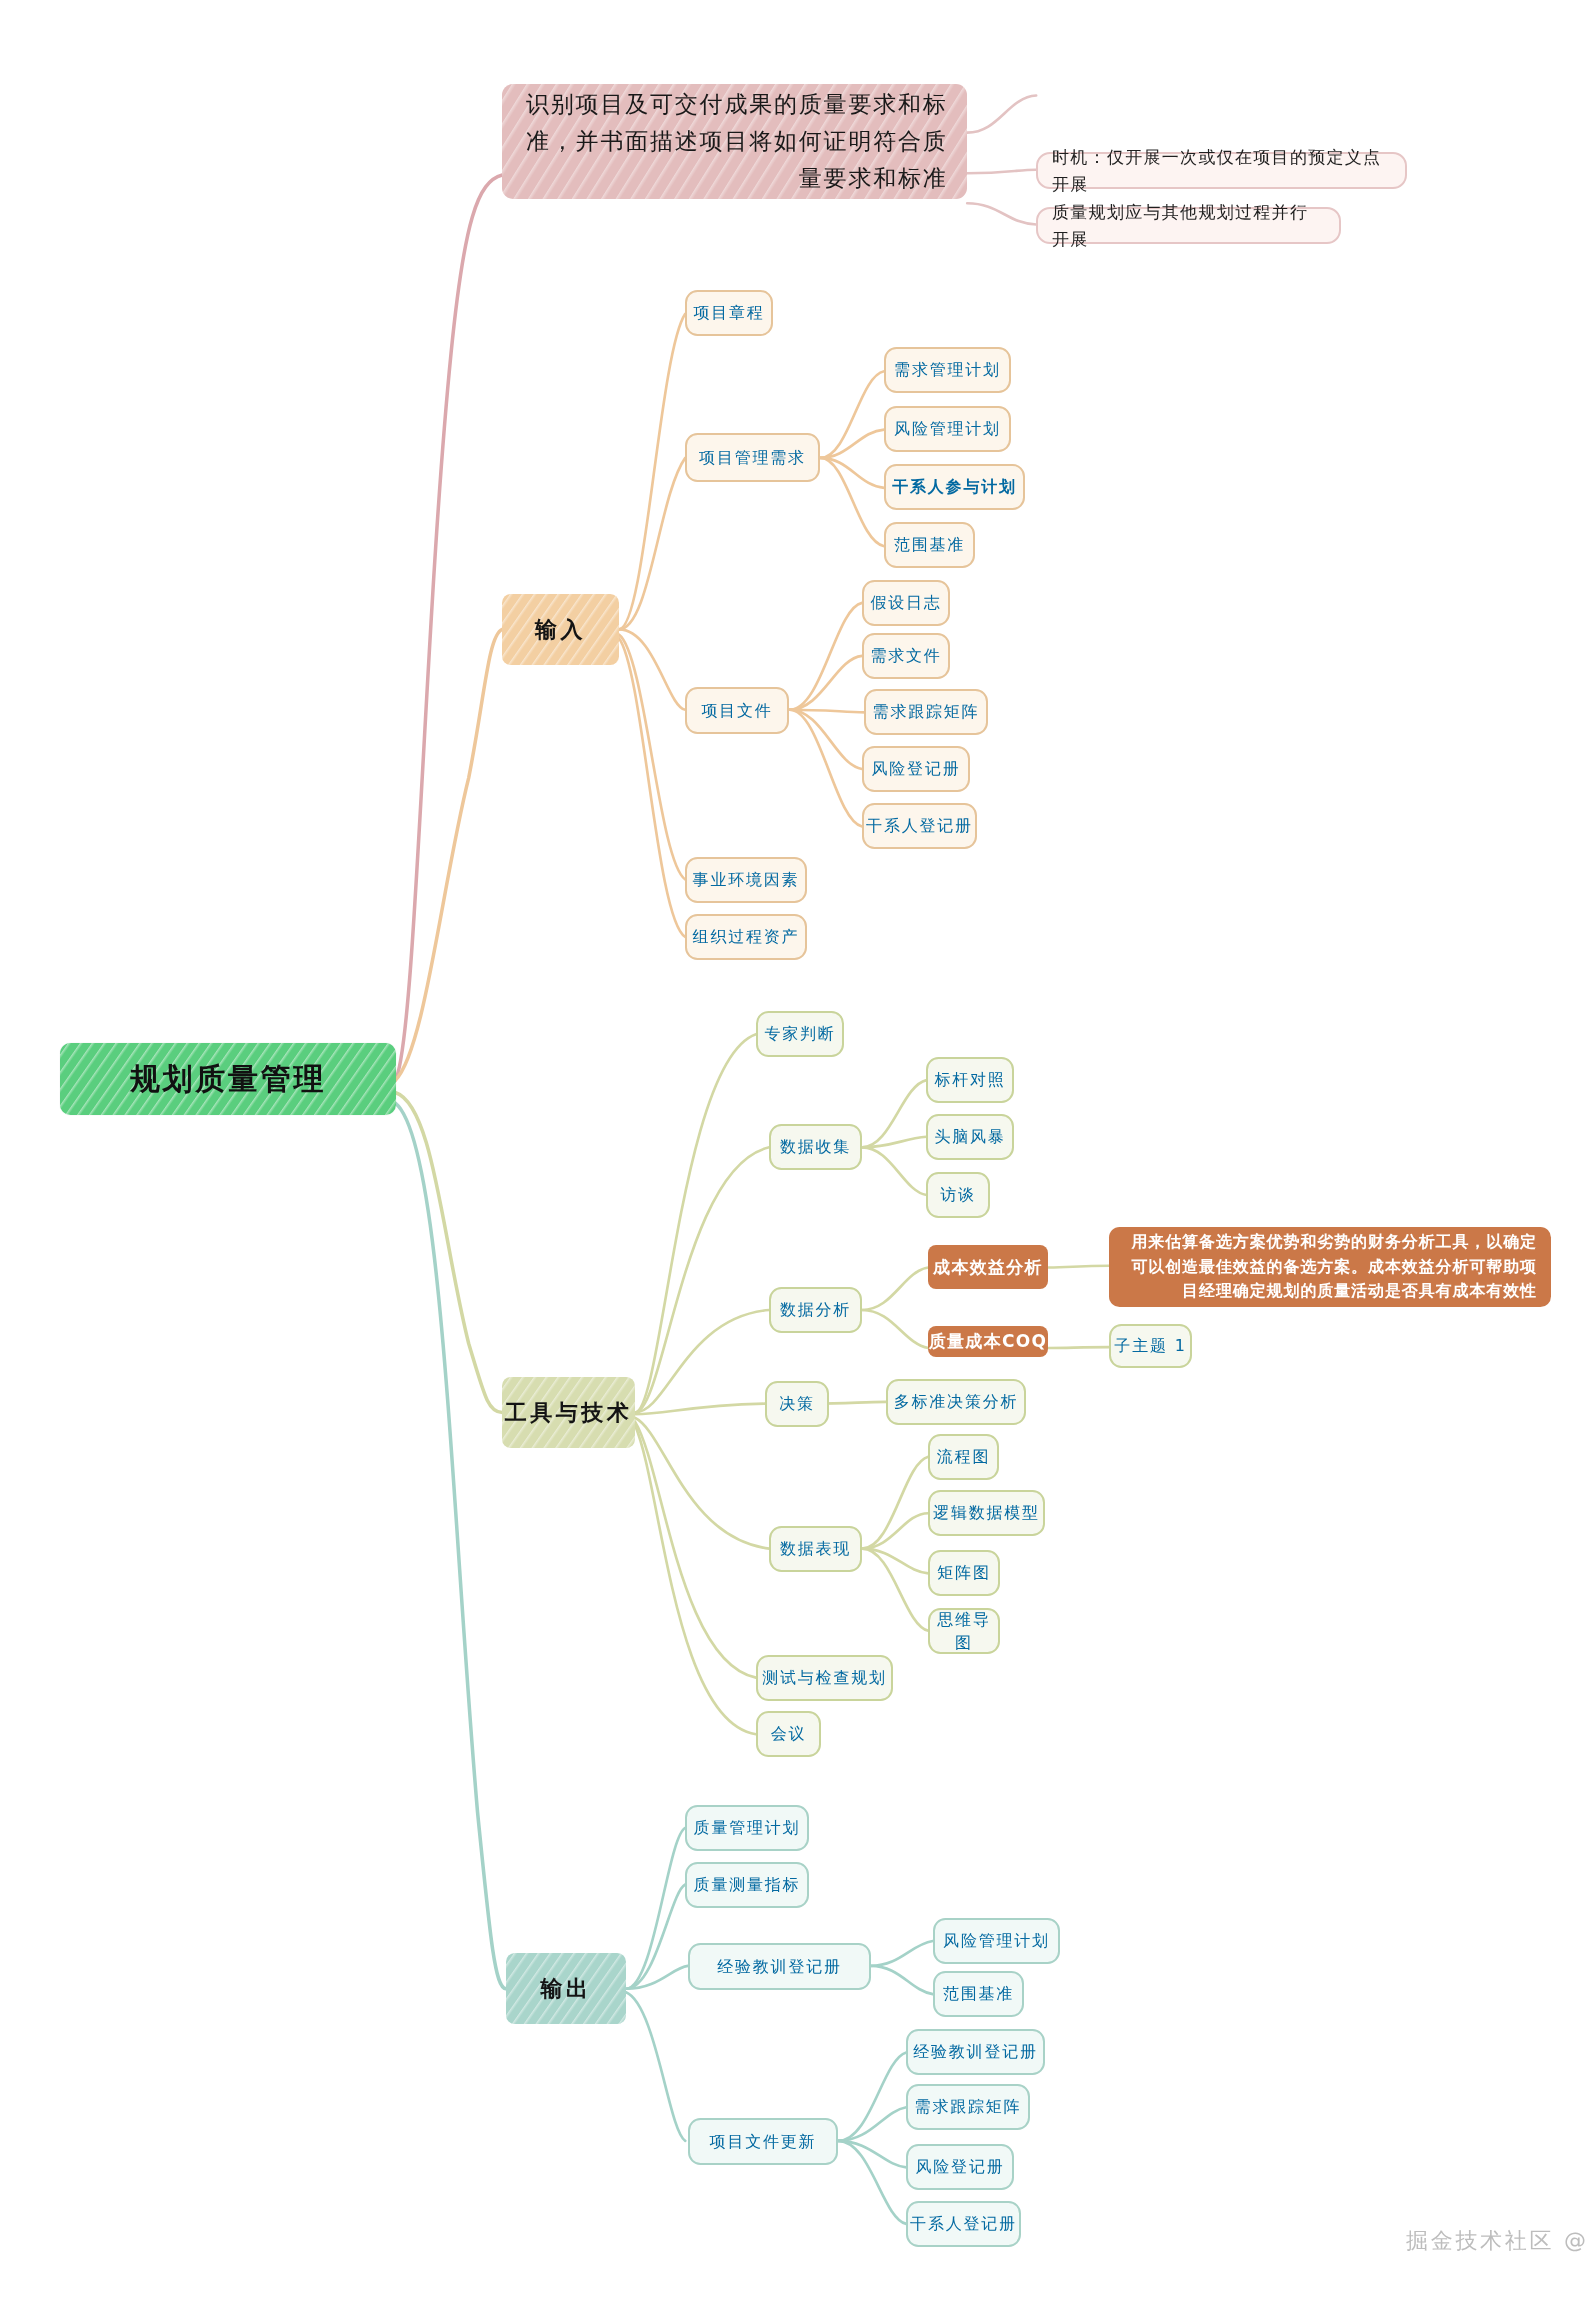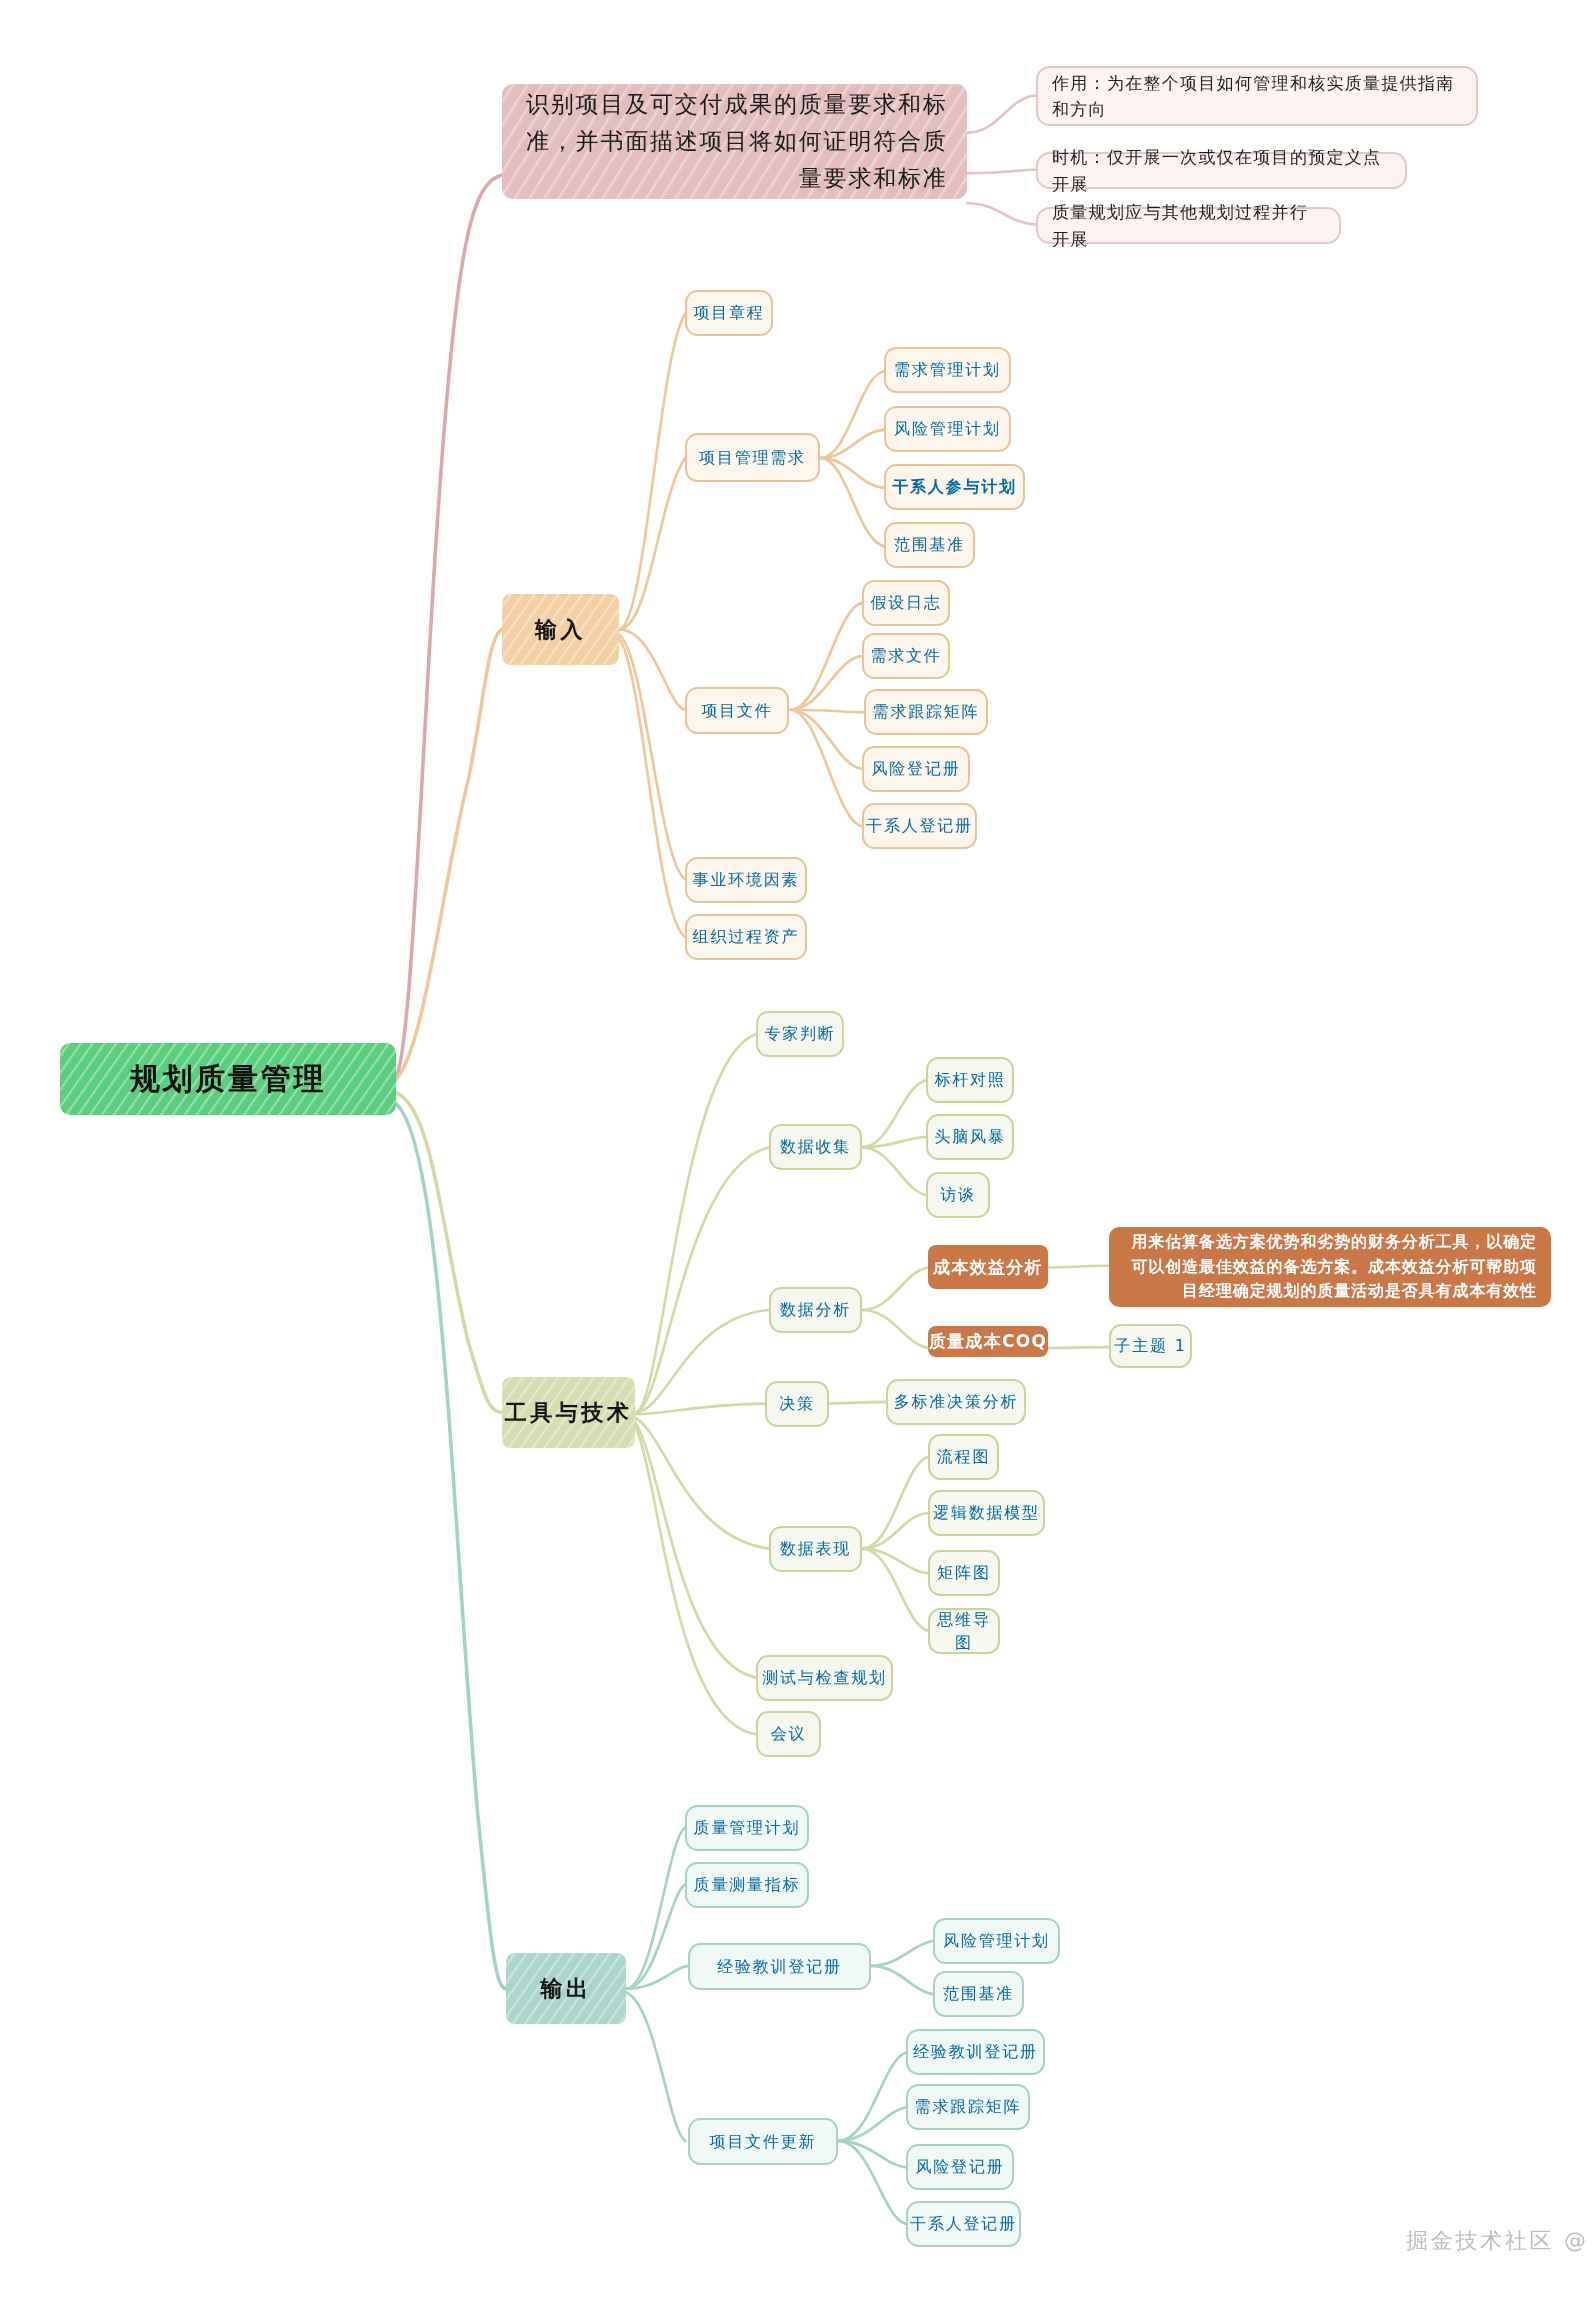--- a/index.html
+++ b/index.html
@@ -201,23 +201,20 @@
   </svg>
 
   <div class="node root" style="left:60px;top:1043px;width:336px;height:72px;">
     <span>规划质量管理</span>
   </div>
 
   <div class="node pinkpanel" style="left:502px;top:84px;width:465px;height:115px;">
     <span>识别项目及可交付成果的质量要求和标准，并书面描述项目将如何证明符合质量要求和标准</span>
   </div>
 
-  <div class="node note" style="left:1036px;top:66px;width:442px;height:60px;">
-    <span>作用：为在整个项目如何管理和核实质量提供指南和方向</span>
-  </div>
   <div class="node note" style="left:1036px;top:152px;width:371px;height:37px;">
     <span>时机：仅开展一次或仅在项目的预定义点开展</span>
   </div>
   <div class="node note" style="left:1036px;top:207px;width:305px;height:37px;">
     <span>质量规划应与其他规划过程并行开展</span>
   </div>
 
   <div class="node bigbox inp" style="left:502px;top:594px;width:117px;height:71px;">
     <span>输入</span>
   </div>

